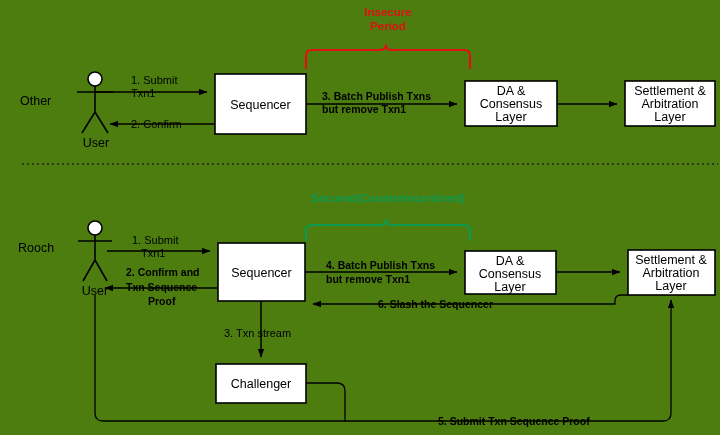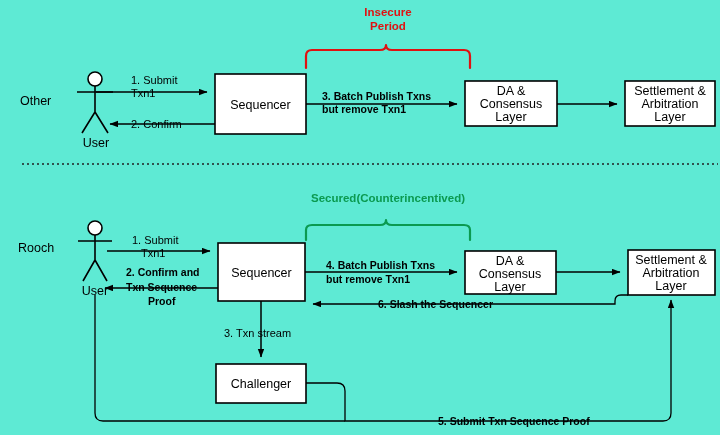--- a/index.html
+++ b/index.html
@@ -7,21 +7,21 @@
     padding: 0;
     background: #ffffff;
   }
   body {
     font-family: "Liberation Sans", sans-serif;
   }
   #stage {
     position: relative;
     width: 720px;
     height: 435px;
-    background: #5eead4;
+    background: #4d7c0f;
     overflow: hidden;
   }
   #diagram-svg {
     position: absolute;
     left: 0;
     top: 0;
     width: 720px;
     height: 435px;
   }
   .node-box {

